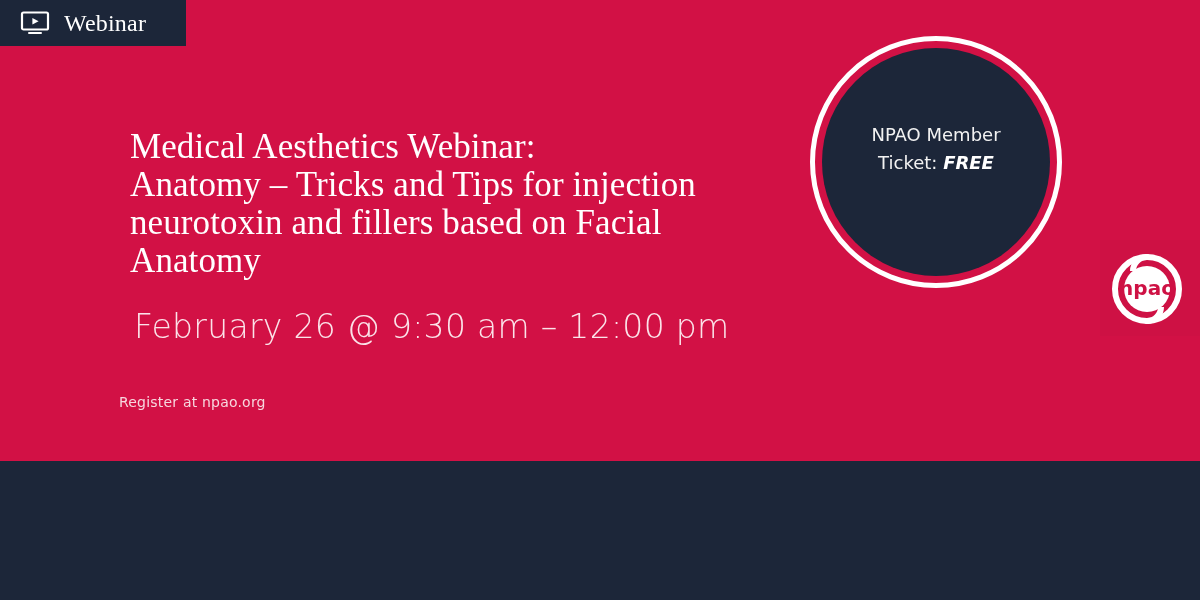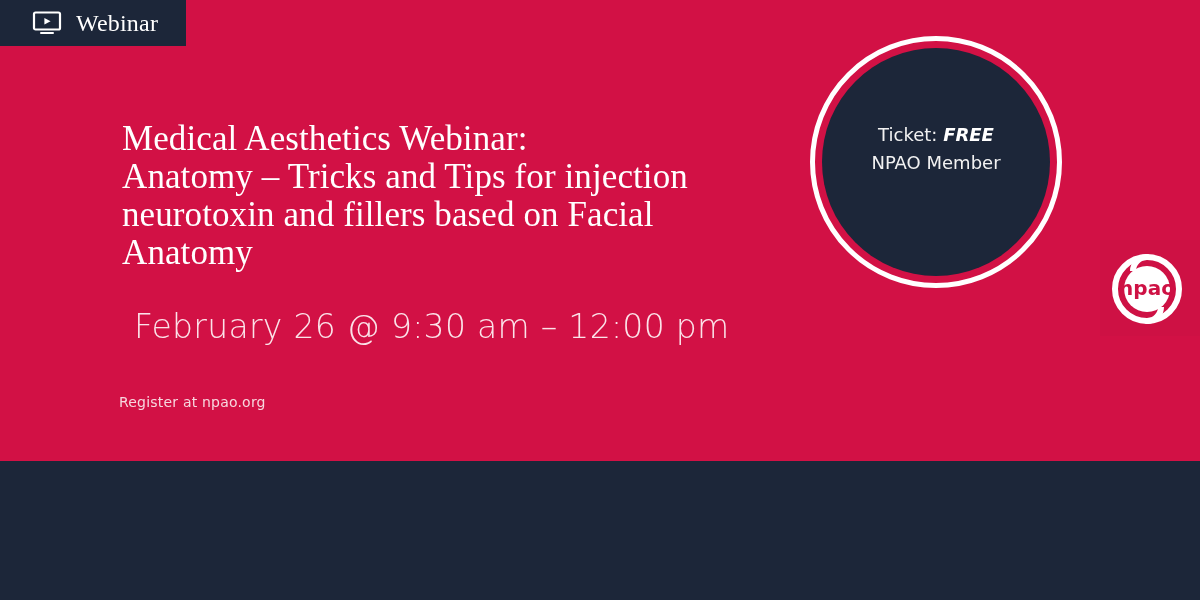--- a/index.html
+++ b/index.html
@@ -35,21 +35,21 @@
   
   .webinar-badge {
     position: absolute;
     left: 0;
     top: 0;
     width: 186px;
     height: 46px;
     background: #1c2639;
     display: flex;
     align-items: center;
-    padding-left: 32px;
+    padding-left: 20px;
     box-sizing: border-box;
   }
   .webinar-icon {
     width: 30px;
     height: 24px;
     display: block;
     flex: 0 0 auto;
   }
   .webinar-label {
     margin-left: 14px;
@@ -60,21 +60,21 @@
     letter-spacing: 0.2px;
   }
   
   .title-block {
     position: absolute;
     left: 118px;
     top: 116px;
     width: 700px;
   }
   .event-title {
-    margin: 4px;
+    margin: 12px;
     color: #ffffff;
     font-family: "Liberation Serif", "DejaVu Serif", serif;
     font-weight: 400;
     font-size: 35px;
     line-height: 38px;
     letter-spacing: 0.1px;
     white-space: pre-line;
   }
   .event-datetime {
     position: absolute;
@@ -185,22 +185,22 @@
 Anatomy</h1>
   </div>
 
   <div class="event-datetime">February 26 @ 9:30 am – 12:00 pm</div>
 
   <div class="register-line">Register at npao.org</div>
 
   <div class="price-circle-outer"></div>
   <div class="price-circle-inner">
     <div class="price-group">
+      <div>NPAO Member</div>
       <div><span>Ticket: </span><span class="price-emph">FREE</span></div>
-      <div>NPAO Member</div>
     </div>
     <div class="price-group second">
     </div>
   </div>
 
   <div class="logo-box"></div>
   <svg class="logo-mark" viewBox="0 0 74 74" aria-hidden="true">
     <defs>
       <clipPath id="swirlClipTop">
         <rect x="0" y="0" width="74" height="37"></rect>

